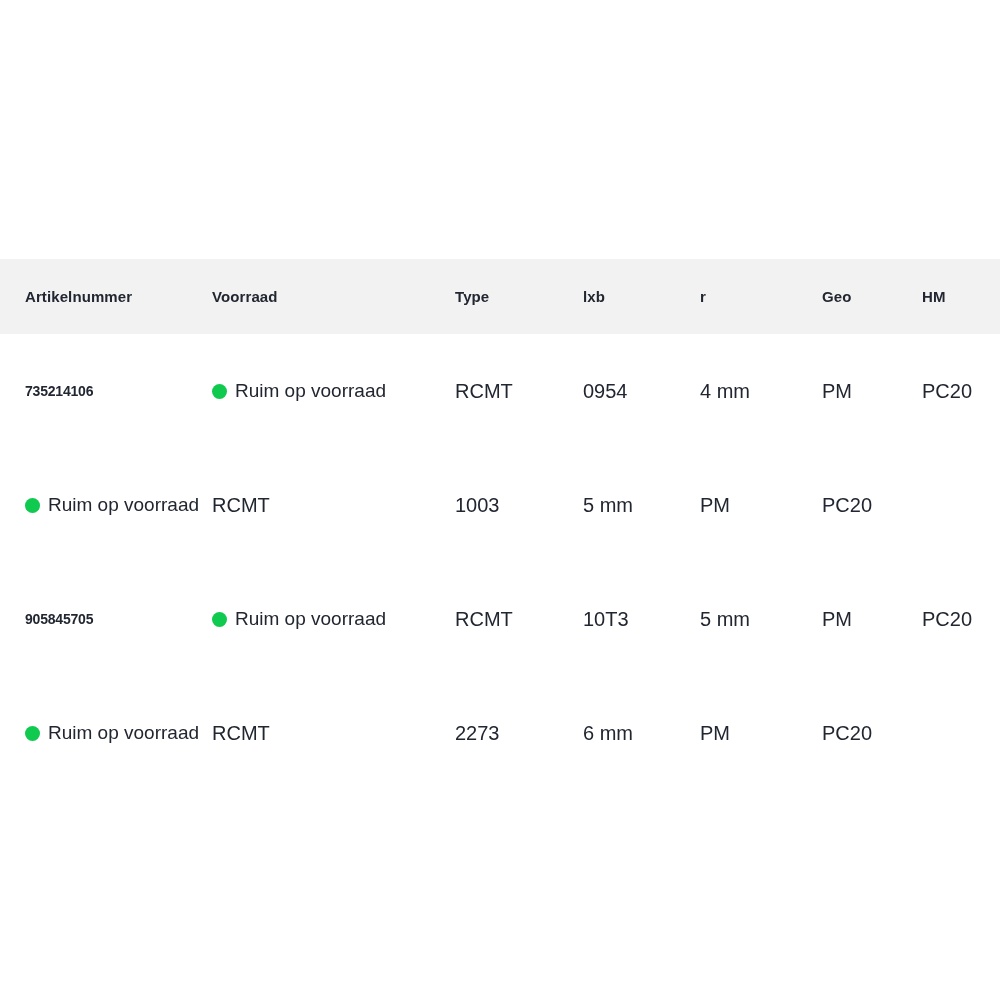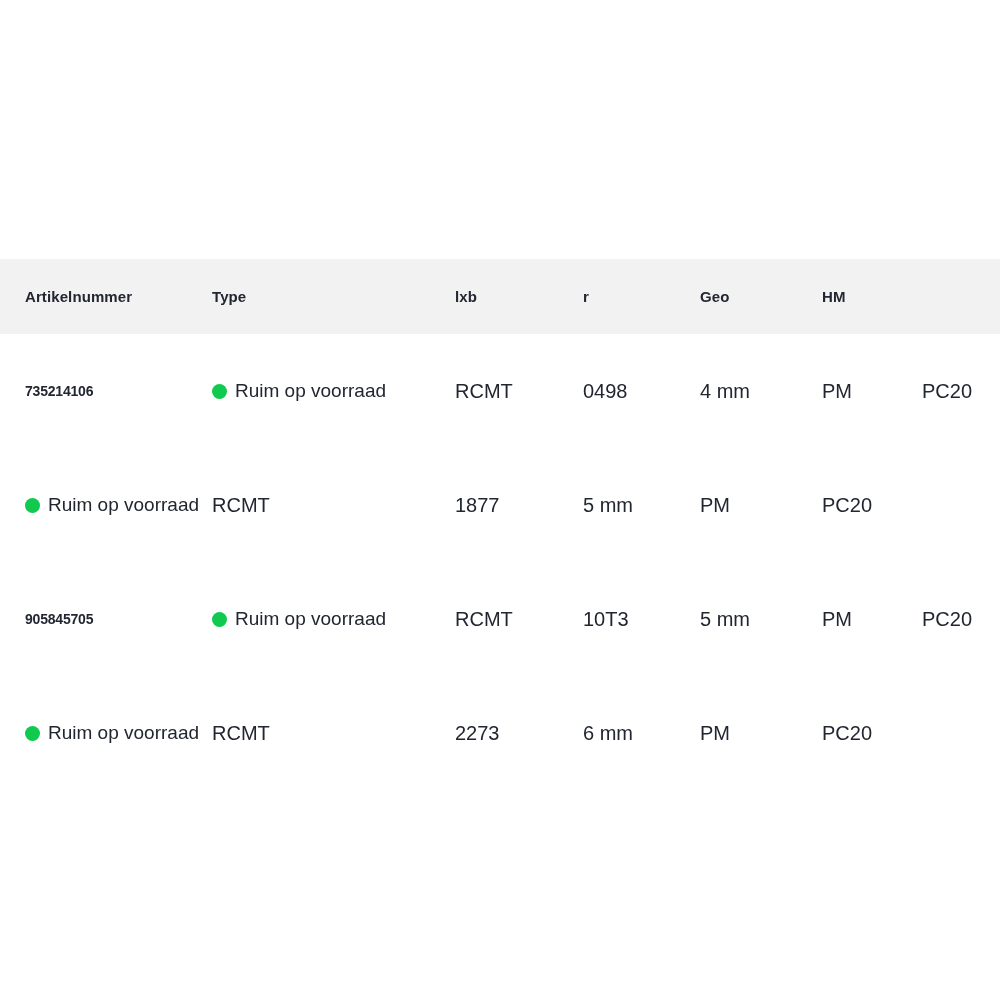--- a/index.html
+++ b/index.html
@@ -58,47 +58,48 @@
   .stock-label { font-size: 19px; text-align: right; }
 </style>
 </head>
 <body>
 
 <div class="screen">
   <div class="variant-table">
 
     <div class="thead">
       <div class="cell">Artikelnummer</div>
+      <div class="cell">Voorraad</div>
       <div class="cell">Type</div>
       <div class="cell">lxb</div>
       <div class="cell">r</div>
       <div class="cell">Geo</div>
       <div class="cell">HM</div>
     </div>
 
     <div class="trow">
       <div class="cell artnr">735214106</div>
       <div class="cell stock">
         <span class="dot"></span>
         <span class="stock-label">Ruim op voorraad</span>
       </div>
       <div class="cell">RCMT</div>
-      <div class="cell">0498</div>
+      <div class="cell">0954</div>
       <div class="cell">4 mm</div>
       <div class="cell">PM</div>
       <div class="cell">PC20</div>
     </div>
 
     <div class="trow">
       <div class="cell stock">
         <span class="dot"></span>
         <span class="stock-label">Ruim op voorraad</span>
       </div>
       <div class="cell">RCMT</div>
-      <div class="cell">1877</div>
+      <div class="cell">1003</div>
       <div class="cell">5 mm</div>
       <div class="cell">PM</div>
       <div class="cell">PC20</div>
     </div>
 
     <div class="trow">
       <div class="cell artnr">905845705</div>
       <div class="cell stock">
         <span class="dot"></span>
         <span class="stock-label">Ruim op voorraad</span>

